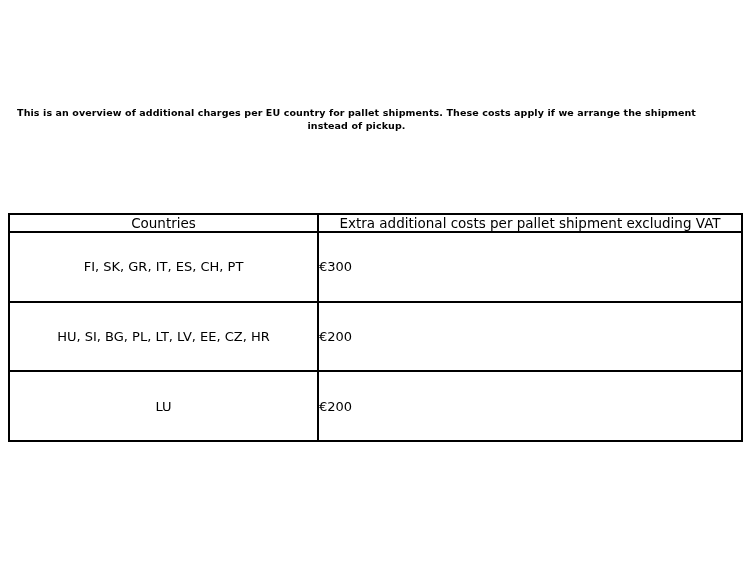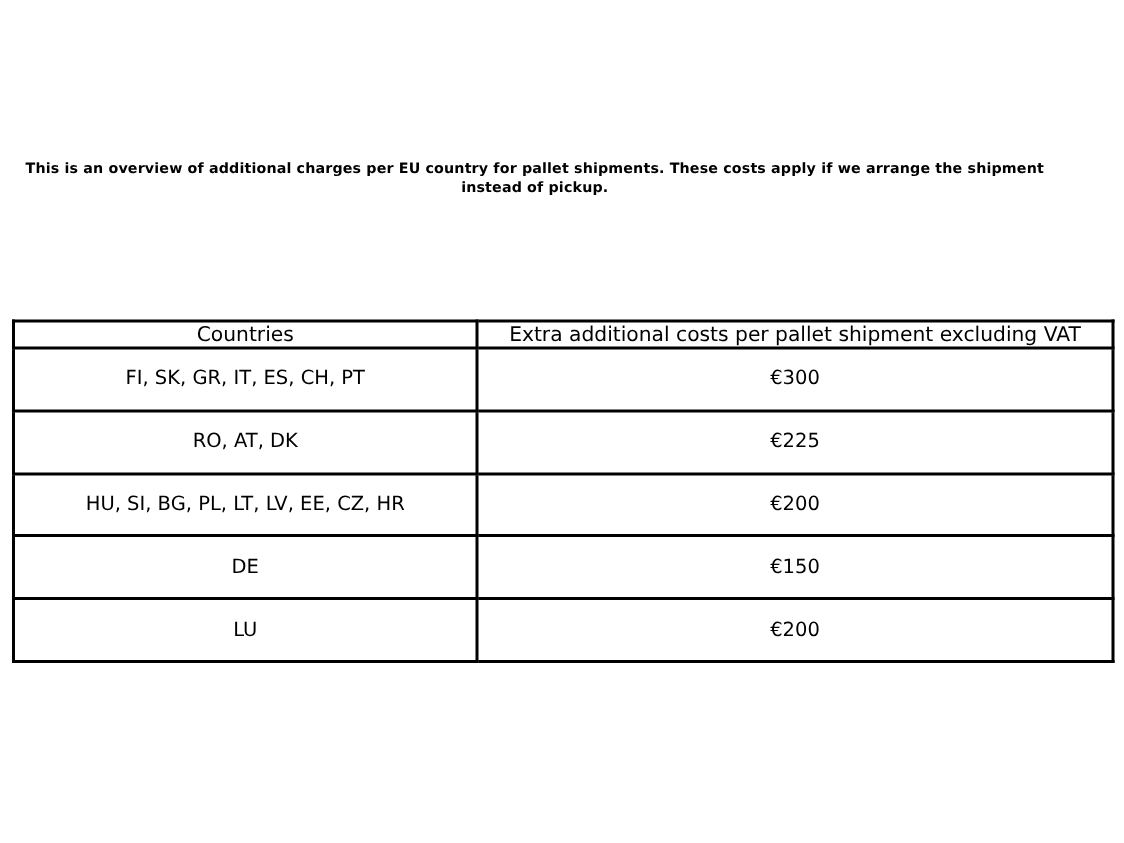--- a/index.html
+++ b/index.html
@@ -52,21 +52,21 @@
   col.col-costs     { width: 424px; }
   table.charges th {
     text-align: center;
     font-size: 13.5px;
   }
   td.cell-countries {
     text-align: center;
     padding-left: 29px;
   }
   td.cell-cost {
-    text-align: center;
+    text-align: left;
     padding-left: 40px;
   }
 </style>
 </head>
 <body>
 
 <div class="intro">This is an overview of additional charges per EU country for pallet shipments. These costs apply if we arrange the shipment instead of pickup.</div>
 
 <table class="charges">
   <colgroup>
@@ -78,29 +78,21 @@
       <th>Countries</th>
       <th>Extra additional costs per pallet shipment excluding VAT</th>
     </tr>
   </thead>
   <tbody>
     <tr>
       <td class="cell-countries">FI, SK, GR, IT, ES, CH, PT</td>
       <td class="cell-cost">€300</td>
     </tr>
     <tr>
-      <td class="cell-countries">RO, AT, DK</td>
-      <td class="cell-cost">€225</td>
-    </tr>
-    <tr>
       <td class="cell-countries">HU, SI, BG, PL, LT, LV, EE, CZ, HR</td>
       <td class="cell-cost">€200</td>
-    </tr>
-    <tr>
-      <td class="cell-countries">DE</td>
-      <td class="cell-cost">€150</td>
     </tr>
     <tr>
       <td class="cell-countries">LU</td>
       <td class="cell-cost">€200</td>
     </tr>
   </tbody>
 </table>
 
 </body></html>

